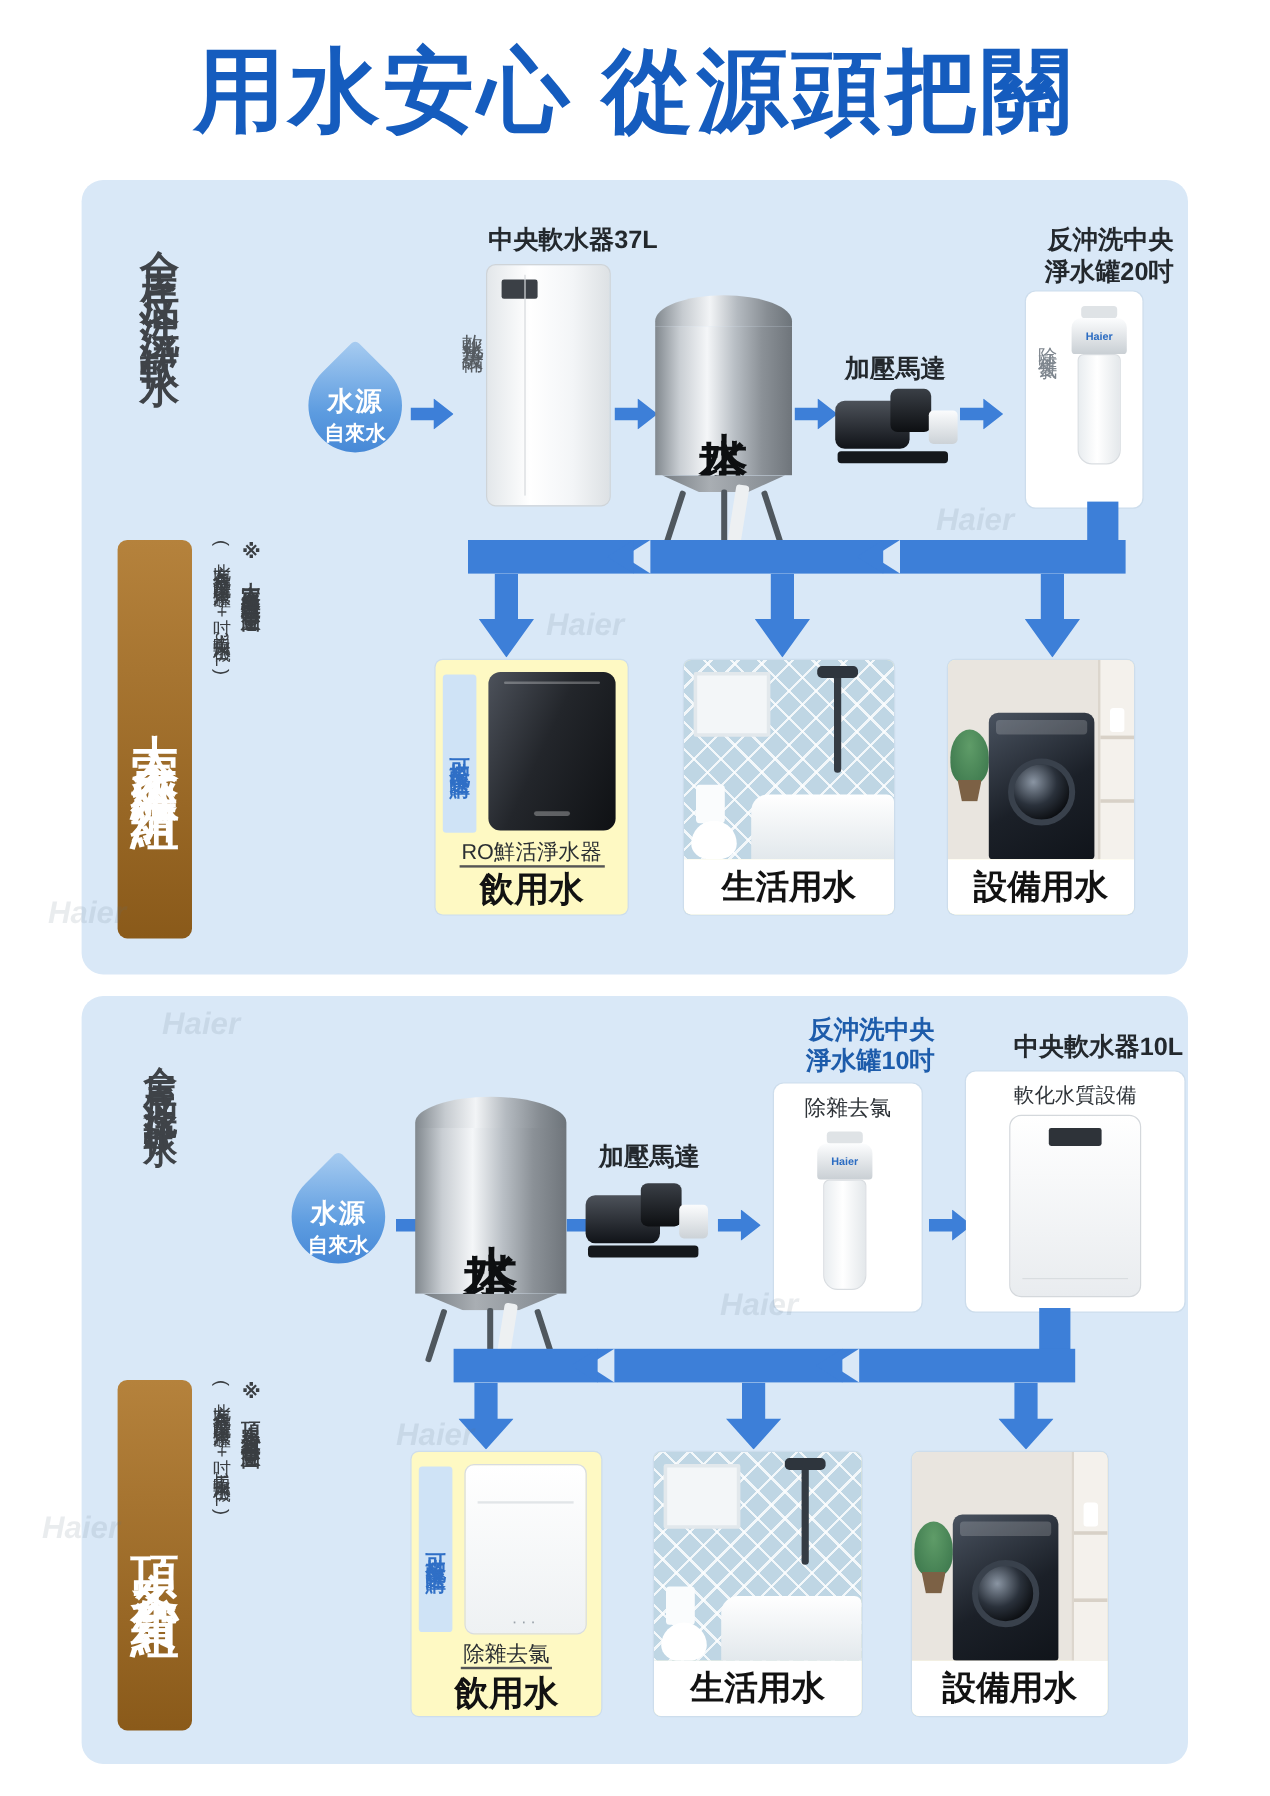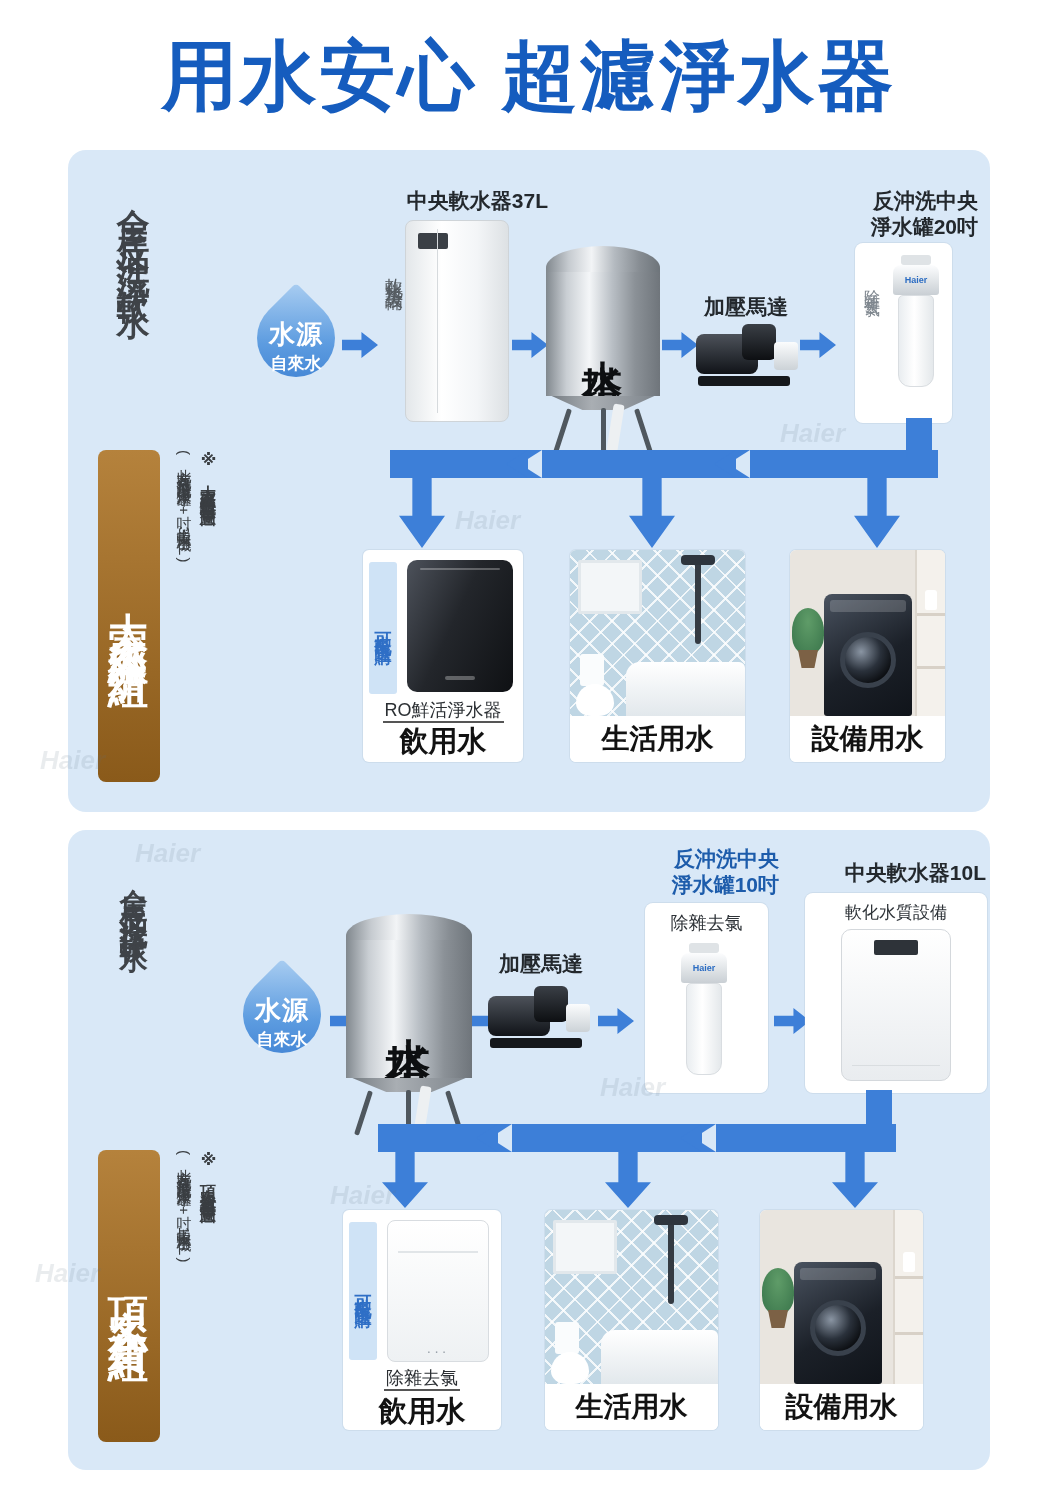--- a/index.html
+++ b/index.html
@@ -12,21 +12,21 @@
   .badge{position:absolute;display:flex;align-items:center;justify-content:center;background:linear-gradient(180deg,#b5823c,#8a5a1a);border-radius:8px;}
   .badge span{writing-mode:vertical-rl;color:#fff;font-weight:800;font-size:40px;letter-spacing:12px;}
   .note{position:absolute;writing-mode:vertical-rl;color:#3a3e42;}
   .note p{margin:0 4px;}
   .note-t{font-size:16px;letter-spacing:3px;font-weight:600;}
   .note-d{font-size:15px;letter-spacing:2px;}
   .drop{position:absolute;width:104px;height:104px;display:flex;align-items:center;justify-content:center;}
   .drop::before{content:"";position:absolute;inset:13px;border-radius:6% 50% 50% 50%;transform:rotate(45deg);
         background:linear-gradient(135deg,#a9cdf1 0%,#5d9ce0 55%,#3c7fd2 100%);}
   .drop-text{position:relative;text-align:center;color:#fff;margin-top:16px;}
-  .dt1{font-size:26px;font-weight:800;letter-spacing:1px;}
+  .dt1{font-size:22px;font-weight:800;letter-spacing:1px;}
   .dt2{font-size:17px;font-weight:700;}
   .arr-r{position:absolute;width:36px;height:26px;background:var(--arrow);clip-path:polygon(0 30%,54% 30%,54% 0,100% 50%,54% 100%,54% 70%,0 70%);}
   .arr-d{position:absolute;width:46px;background:var(--arrow);clip-path:polygon(29% 0,71% 0,71% 54%,100% 54%,50% 100%,0 54%,29% 54%);}
   .flow-bar{position:absolute;height:28px;background:var(--arrow);}
   .connector{position:absolute;background:var(--arrow);}
   .bar-notch{position:absolute;width:0;height:0;border-top:14px solid transparent;border-bottom:14px solid transparent;border-right:22px solid var(--panelbg);}
   .bar-head{position:absolute;width:0;height:0;border-top:14px solid transparent;border-bottom:14px solid transparent;border-right:22px solid var(--arrow);}
   .flow-title{position:absolute;text-align:right;font-size:21px;font-weight:700;color:#23282d;line-height:1.25;}
   .flow-title.blue{color:#1d5cab;}
   .pump-label{position:absolute;text-align:center;font-size:21px;font-weight:700;color:#23282d;}
@@ -53,21 +53,21 @@
   .vlabel{position:absolute;writing-mode:vertical-rl;font-size:16px;color:#7e868e;letter-spacing:4px;}
   .hlabel{position:absolute;left:0;right:0;text-align:center;font-size:18px;color:#2e3338;}
   .filt{position:absolute;display:flex;flex-direction:column;align-items:center;}
   .fpipe{width:30px;height:10px;background:#dfe3e6;border-radius:3px;}
   .fcap{width:46px;height:30px;background:linear-gradient(180deg,#fcfdfe,#c9cfd4);border-radius:8px 8px 3px 3px;display:flex;align-items:center;justify-content:center;}
   .fcap span{color:#2b6cc2;font-size:9px;font-weight:700;}
   .fbody{width:36px;height:92px;background:linear-gradient(90deg,#e9edf0,#ffffff 45%,#e4e8eb);border:1px solid #d9dde1;border-radius:5px 5px 12px 12px;}
   .soft2{position:absolute;background:linear-gradient(180deg,#ffffff,#e9ecef);border:1px solid #d4d8dc;border-radius:10px;}
   .soft2::after{content:"";position:absolute;left:10px;right:10px;bottom:14px;height:1px;background:#d9dde0;}
   .screen2{position:absolute;top:10px;left:50%;transform:translateX(-50%);width:44px;height:15px;background:#2e3339;border-radius:2px;}
-  .card{position:absolute;background:#ffffff;border-radius:6px;box-shadow:0 0 0 1px rgba(150,170,190,.18);}
+  .card{position:absolute;background:#fef9c3;border-radius:6px;box-shadow:0 0 0 1px rgba(150,170,190,.18);}
   .opt-badge{position:absolute;background:#cfe3f6;color:#2f6fc6;writing-mode:vertical-rl;font-size:17px;font-weight:700;letter-spacing:4px;display:flex;align-items:center;justify-content:center;border-radius:3px;}
   .ro-unit{position:absolute;background:linear-gradient(115deg,#4d525b 0%,#23262b 45%,#0f1114 100%);border-radius:10px;}
   .ro-unit::before{content:"";position:absolute;left:12%;right:12%;top:8px;height:2px;background:rgba(255,255,255,.28);border-radius:1px;}
   .ro-unit::after{content:"";position:absolute;bottom:12px;left:50%;transform:translateX(-50%);width:30px;height:4px;border-radius:2px;background:rgba(255,255,255,.3);}
   .uf-unit{position:absolute;background:linear-gradient(180deg,#ffffff,#eef1f3);border:1px solid #d8dce0;border-radius:8px;}
   .uf-unit::before{content:"";position:absolute;top:30px;left:10%;right:10%;height:2px;background:#e1e5e8;}
   .uf-unit::after{content:"···";position:absolute;bottom:2px;left:0;right:0;text-align:center;font-size:14px;color:#9aa2aa;letter-spacing:3px;}
   .dev-name{position:absolute;left:0;right:0;text-align:center;font-size:18px;color:#2b2f33;}
   .dev-name span{border-bottom:2px solid #555;padding:0 2px 1px;}
   .drink-label{position:absolute;left:0;right:0;text-align:center;font-size:29px;font-weight:800;color:#121212;}
@@ -92,21 +92,21 @@
   .wpanel{position:absolute;left:6px;top:6px;right:6px;height:12px;background:rgba(255,255,255,.18);border-radius:3px;}
   .wdoor{position:absolute;left:50%;top:54%;transform:translate(-50%,-50%);width:56px;height:56px;border-radius:50%;
         background:radial-gradient(circle at 35% 32%,#8a95a3 0%,#2a313b 45%,#090b0e 80%);border:5px solid #39414c;}
   .wm{position:absolute;font-size:26px;font-weight:700;font-style:italic;color:#5f7185;opacity:.13;z-index:6;pointer-events:none;}
 </style>
 </head>
 <body>
 
 <div class="page">
 
-  <div class="page-title">用水安心 超濾淨水器</div>
+  <div class="page-title">用水安心 從源頭把關</div>
 
   <div class="wm" style="left:780px;top:418px;">Haier</div>
   <div class="wm" style="left:455px;top:505px;">Haier</div>
   <div class="wm" style="left:40px;top:745px;">Haier</div>
   <div class="wm" style="left:135px;top:838px;">Haier</div>
   <div class="wm" style="left:600px;top:1072px;">Haier</div>
   <div class="wm" style="left:330px;top:1180px;">Haier</div>
   <div class="wm" style="left:35px;top:1258px;">Haier</div>
 
   <div class="panel" style="top:150px;height:662px;">

